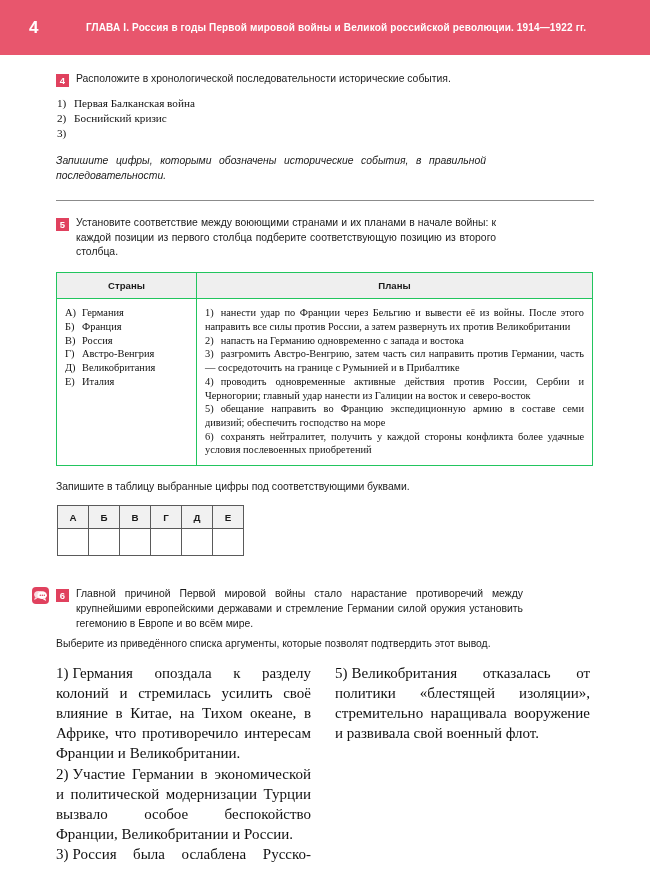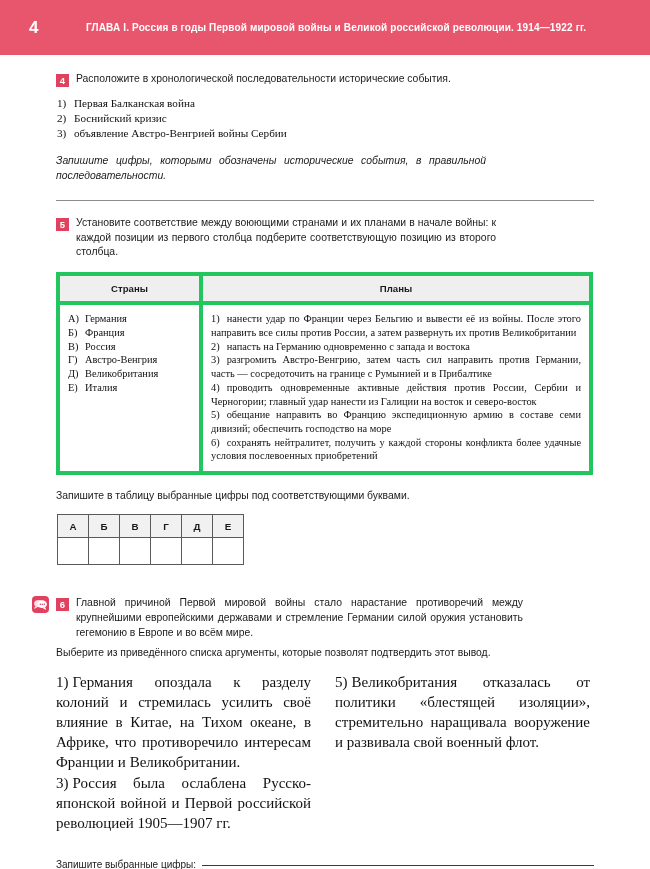--- a/index.html
+++ b/index.html
@@ -125,21 +125,21 @@
   }
 
   
   .match-table {
     border-collapse: collapse;
     width: 537px;
     table-layout: fixed;
   }
   .match-table th,
   .match-table td {
-    border: 4px solid #22c55e;
+    border: 1px solid #22c55e;
     vertical-align: top;
     margin-top: 24px;
   }
   .match-table th {
     background: #efefef;
     font-family: "Liberation Sans", sans-serif;
     font-size: 9.6px;
     font-weight: bold;
     text-align: center;
     padding: 7px 4px;
@@ -239,21 +239,20 @@
       <div class="row">
         <span class="num">1)</span>
         <span>Первая Балканская война</span>
       </div>
       <div class="row">
         <span class="num">2)</span>
         <span>Боснийский кризис</span>
       </div>
       <div class="row">
         <span class="num">3)</span>
-        <span>объявление Австро-Венгрией войны Сербии</span>
       </div>
     </div>
 
     <div class="sans-note prompt-narrow" style="margin-top:12px;">Запишите цифры, которыми обозначены исторические события, в правильной последовательности.</div>
   </div>
 
   <hr class="rule" style="margin-top:17px;">
 
   <div class="task" style="margin-top:15px;">
     <div class="task-head">
@@ -362,20 +361,23 @@
     </div>
 
     <div class="sans-note" style="margin-top:4px; width:520px;">Выберите из приведённого списка аргументы, которые позволят подтвердить этот вывод.</div>
 
     <div class="arg-columns" style="margin-top:12px;">
       <div class="arg-col">
         <p>
           <span class="lead">1)</span><span>Германия опоздала к разделу колоний и стремилась усилить своё влияние в Китае, на Тихом океане, в Африке, что противоречило интересам Франции и Великобритании.</span>
         </p>
         <p>
+          <span class="lead">2)</span><span>Участие Германии в экономической и политической модернизации Турции вызвало особое беспокойство Франции, Великобритании и России.</span>
+        </p>
+        <p>
           <span class="lead">3)</span><span>Россия была ослаблена Русско-японской войной и Первой российской революцией 1905—1907 гг.</span>
         </p>
       </div>
       <div class="arg-col">
         <p>
           <span class="lead">5)</span><span>Великобритания отказалась от политики «блестящей изоляции», стремительно наращивала вооружение и развивала свой военный флот.</span>
         </p>
       </div>
     </div>
 

